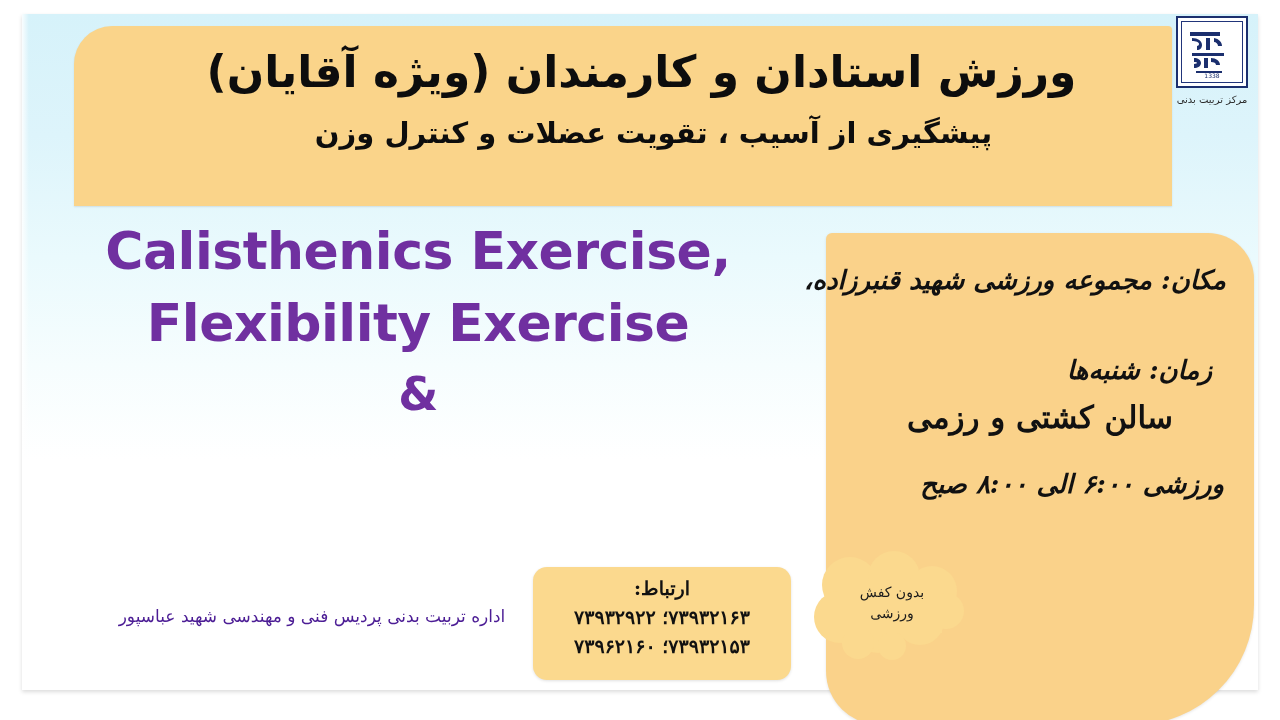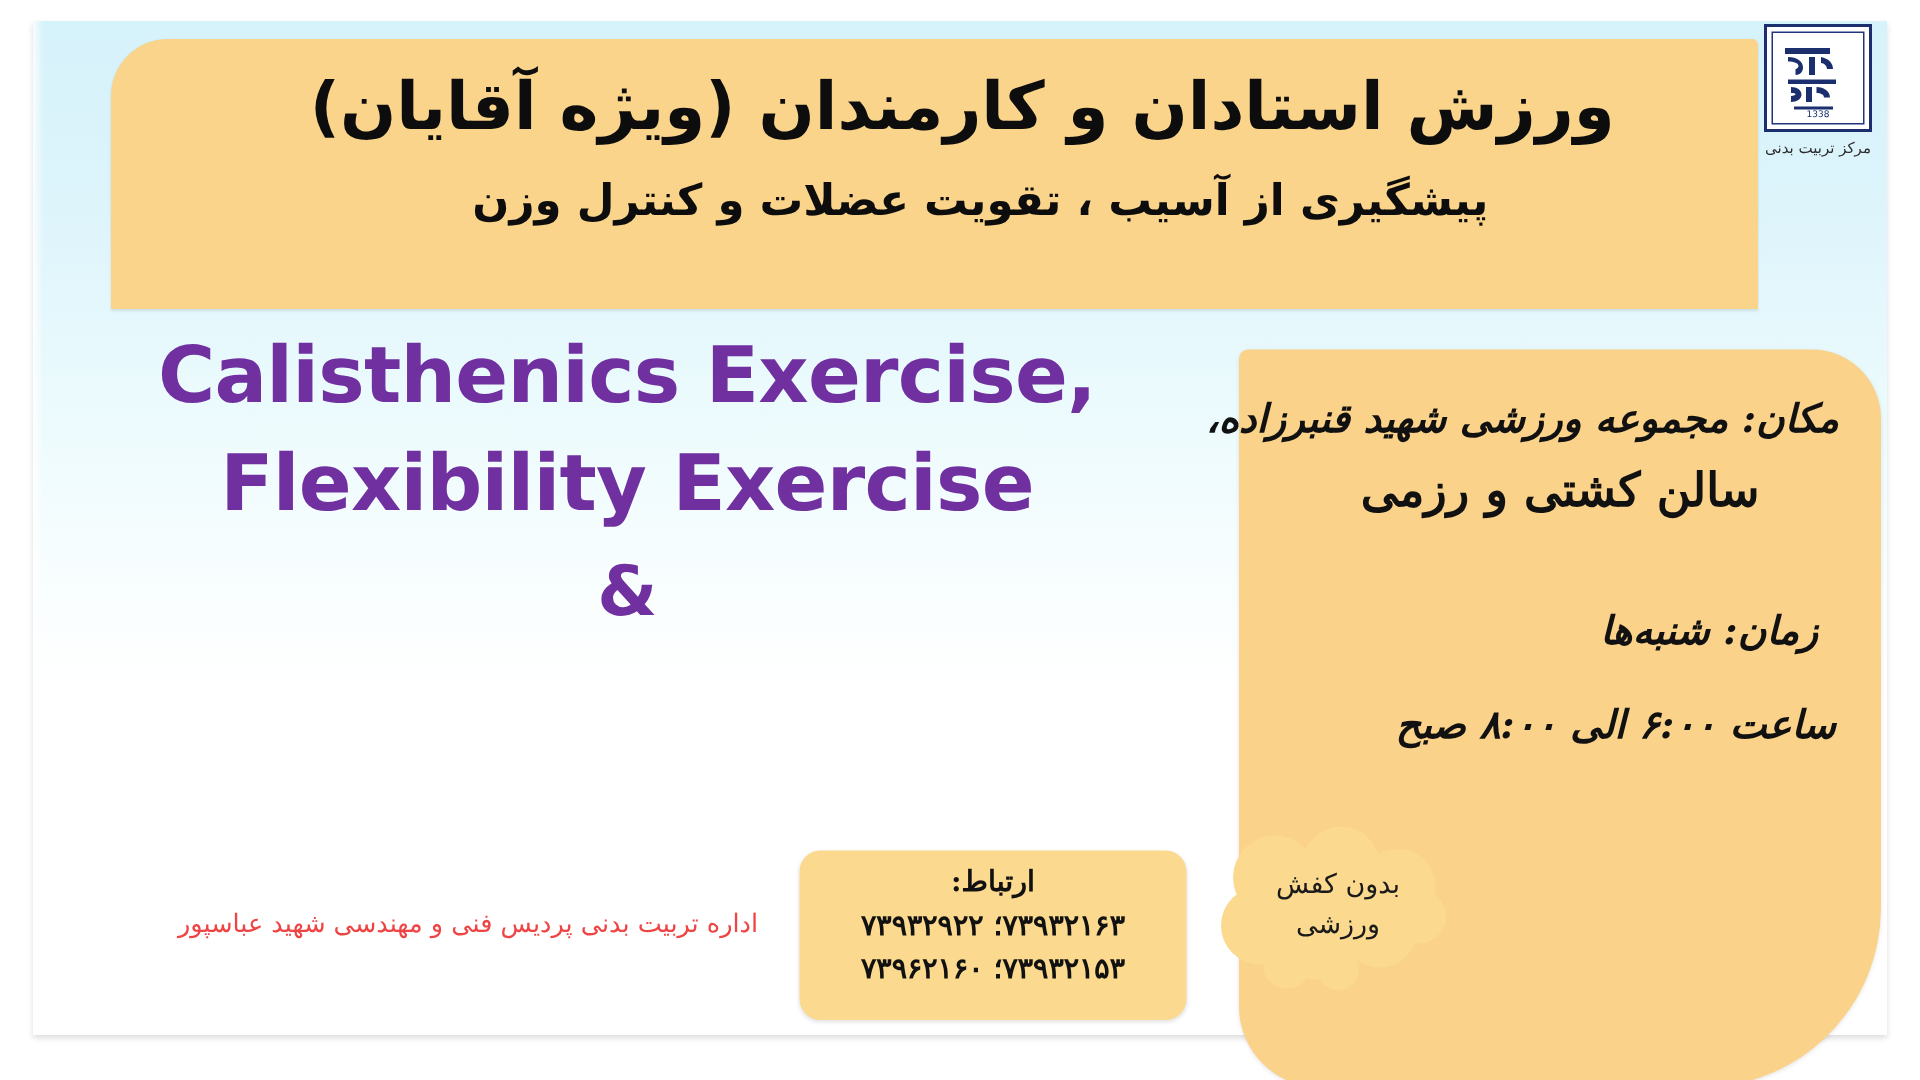--- a/index.html
+++ b/index.html
@@ -225,21 +225,21 @@
   .cloud-text {
     position: absolute;
     inset: 0;
     display: flex;
     flex-direction: column;
     align-items: center;
     justify-content: center;
     direction: rtl;
     color: #1a1a1a;
     font-family: "DejaVu Serif", "Liberation Serif", serif;
-    font-size: 18px;
+    font-size: 14px;
     line-height: 1.5;
     text-align: center;
     padding-bottom: 8px;
     box-sizing: border-box;
   }
 
   
   .contact-box {
     position: absolute;
     left: 533px;
@@ -272,21 +272,21 @@
   }
 
   
   .footer-dept {
     position: absolute;
     left: 92px;
     top: 604px;
     width: 440px;
     direction: rtl;
     text-align: center;
-    color: #ef4444;
+    color: #4c1d95;
     font-family: "DejaVu Serif", "Liberation Serif", serif;
     font-size: 17px;
     line-height: 1.5;
     white-space: nowrap;
   }
 </style>
 </head>
 <body>
 
 <div id="poster">
@@ -324,23 +324,23 @@
   </div>
 
   <div class="english-block">
     <div class="eng-line">Calisthenics Exercise,</div>
     <div class="eng-line">Flexibility Exercise</div>
     <div class="eng-line amp">&amp;</div>
   </div>
 
   <div class="info-panel">
     <div class="info-line info-place-label">مکان: مجموعه ورزشی شهید قنبرزاده،</div>
+    <div class="info-line info-day">زمان: شنبه‌ها</div>
     <div class="info-line info-place-hall">سالن کشتی و رزمی</div>
-    <div class="info-line info-day">زمان: شنبه‌ها</div>
-    <div class="info-line info-time">ساعت ۶:۰۰ الی ۸:۰۰ صبح</div>
+    <div class="info-line info-time">ورزشی ۶:۰۰ الی ۸:۰۰ صبح</div>
   </div>
 
   <div class="cloud-callout">
     <svg viewBox="0 0 160 112">
       <g fill="#fbd98e">
         <circle cx="38" cy="34" r="28"></circle>
         <circle cx="82" cy="26" r="26"></circle>
         <circle cx="120" cy="40" r="25"></circle>
         <circle cx="28" cy="66" r="26"></circle>
         <circle cx="66" cy="74" r="28"></circle>

